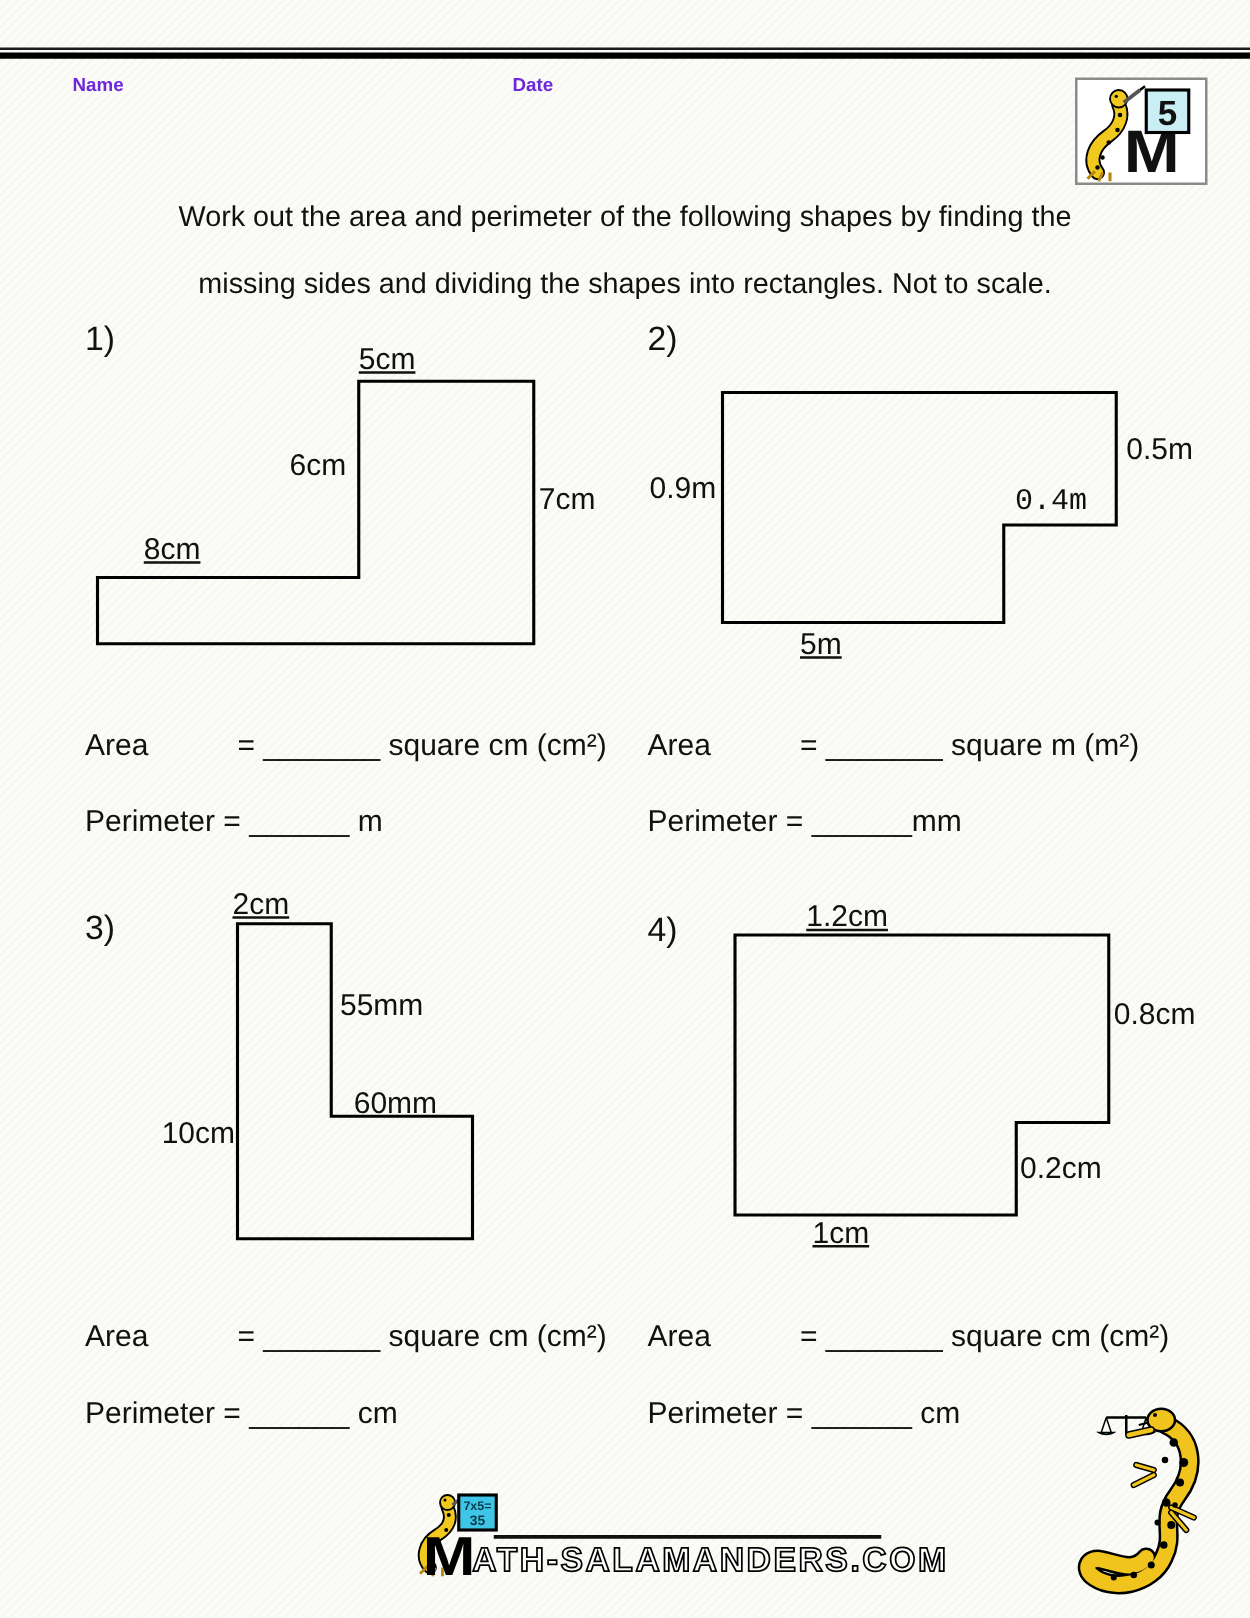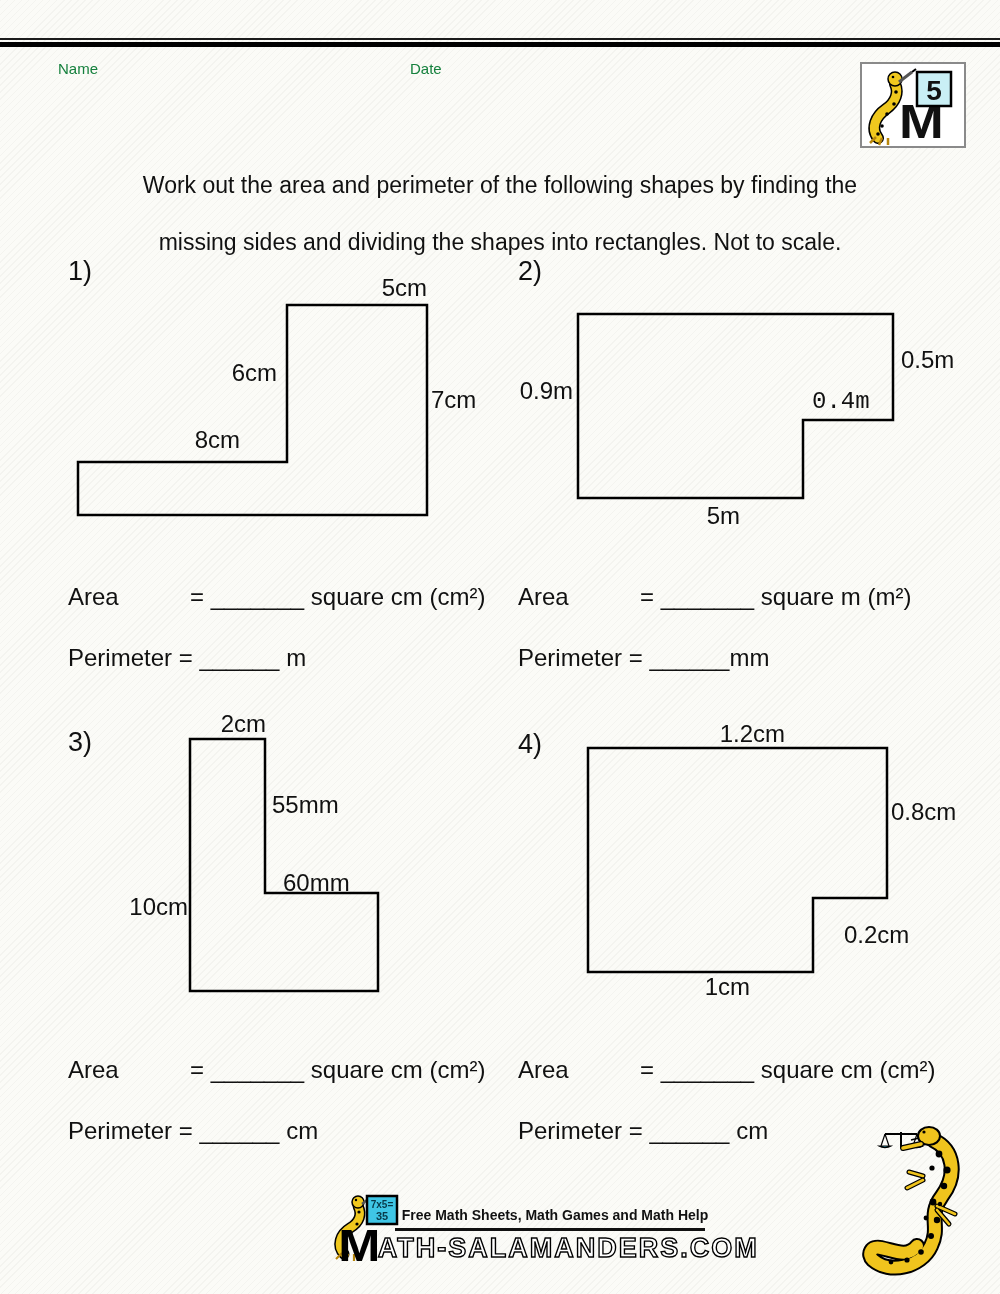--- a/index.html
+++ b/index.html
@@ -11,44 +11,44 @@
     background-color:#fbfbf7;
   }
   .page::before{
     content:""; position:absolute; inset:0;
     background-image:repeating-linear-gradient(135deg, rgba(150,150,140,0.07) 0 1px, transparent 1px 5px);
     pointer-events:none;
   }
   .rule-thin  { position:absolute; left:0; top:38px; width:100%; height:2px; background:#1c1c1c; }
   .rule-thick { position:absolute; left:0; top:42px; width:100%; height:5px; background:#000; }
 
-  .field-label { position:absolute; font-size:15px; font-weight:400; color:#15803d; }
+  .field-label { position:absolute; font-size:15px; font-weight:700; color:#6d28d9; }
   .name-label { left:58px; top:60px; }
   .date-label { left:410px; top:60px; }
 
   .logo-box {
     position:absolute; left:860px; top:62px; width:106px; height:86px;
     background:#fff; border:2px solid #8a8a8a;
   }
 
   .title {
     position:absolute; left:0; top:104px; width:1000px; text-align:center;
     font-size:29px; font-weight:700; letter-spacing:-0.5px;
     text-decoration:underline; text-decoration-thickness:2px; text-underline-offset:7px;
   }
   .instructions { position:absolute; left:0; width:1000px; text-align:center; font-size:23px; color:#111; }
-  .instr-1 { top:172px; }
-  .instr-2 { top:213px;margin-top:16px; }
+  .instr-1 { top:160px; }
+  .instr-2 { top:213px; }
 
   .prob-num { position:absolute; font-size:27px; color:#111; }
   .shape-svg { position:absolute; }
   .shape-svg polygon { fill:none; stroke:#000; stroke-width:2.5; }
 
   .dim { position:absolute; font-size:24px; color:#111; white-space:nowrap; }
-  .t-c { text-align:right; } .t-r { text-align:right; }
+  .t-c { text-align:left;text-decoration:underline; } .t-r { text-align:right; }
 
   .ans-row { position:absolute; font-size:24px; color:#111; white-space:nowrap; }
   .area-label { display:inline-block; width:122px; }
 
   .footer-tagline { position:absolute; left:390px; top:1207px; width:330px; text-align:center;
     font-size:14px; font-weight:700; color:#111; }
   .footer-rule { position:absolute; left:395px; top:1228px; width:310px; height:3px; background:#111; }
   .wordmark { position:absolute; left:330px; top:1228px; width:440px;
     display:flex; justify-content:center; align-items:flex-end; }
   .wm-m { font-size:44px; font-weight:900; line-height:0.82; letter-spacing:0; color:#000; transform:scaleX(1.15); }
@@ -133,21 +133,21 @@
   <div class="dim" style="left:272px; top:791px;">55mm</div>
   <div class="dim t-r" style="left:118px; top:866px; width:70px;margin-top:27px;">10cm</div>
   <div class="dim" style="left:283px; top:869px;">60mm</div>
 
   <div class="prob-num" style="left:518px; top:729px;">4)</div>
   <svg class="shape-svg" style="left:575px; top:735px;" width="330" height="250" viewBox="0 0 330 250">
     <polygon points="13,13 312,13 312,163 238,163 238,237 13,237"></polygon>
   </svg>
   <div class="dim t-c" style="left:645px; top:720px; width:140px;">1.2cm</div>
   <div class="dim" style="left:891px; top:798px;">0.8cm</div>
-  <div class="dim" style="left:816px; top:921px;margin-left:28px;">0.2cm</div>
+  <div class="dim" style="left:816px; top:921px;">0.2cm</div>
   <div class="dim t-c" style="left:650px; top:973px; width:100px;">1cm</div>
 
   <div class="ans-row" style="left:68px; top:1056px;">
     <span class="area-label">Area</span><span>= _______ square cm (cm²)</span>
   </div>
   <div class="ans-row" style="left:68px; top:1117px;">Perimeter = ______ cm</div>
 
   <div class="ans-row" style="left:518px; top:1056px;">
     <span class="area-label">Area</span><span>= _______ square cm (cm²)</span>
   </div>
@@ -164,21 +164,20 @@
     <circle cx="27" cy="34" r="1.6" fill="#000"></circle>
       <circle cx="29" cy="22" r="1.6" fill="#000"></circle>
     <path d="M12,63 L6,69 M18,64 L16,71 M24,64 L24,71" stroke="#b8860b" stroke-width="2.2" fill="none"></path>
     <path d="M32,14 L42,6" stroke="#555" stroke-width="2.5"></path>
 
     <rect x="37" y="6" width="30" height="28" fill="#3fc6e6" stroke="#000" stroke-width="2.5"></rect>
     <text x="52" y="18" font-size="10" font-weight="700" fill="#083a4a" text-anchor="middle" font-family="Liberation Sans, sans-serif">7x5=</text>
     <text x="52" y="30" font-size="11" font-weight="700" fill="#083a4a" text-anchor="middle" font-family="Liberation Sans, sans-serif">35</text>
   </svg>
 
-  <div class="footer-tagline">Free Math Sheets, Math Games and Math Help</div>
   <div class="footer-rule"></div>
   <div class="wordmark">
     <span class="wm-m">M</span>
       <span class="wm-rest">ATH-SALAMANDERS.COM</span>
   </div>
 
   <svg class="icon-svg" style="left:845px; top:1118px;" width="150" height="172" viewBox="0 0 150 172">
 
     <path d="M56,14 L56,30" stroke="#000" stroke-width="2"></path>
     <path d="M40,16 L72,16" stroke="#000" stroke-width="2"></path>

